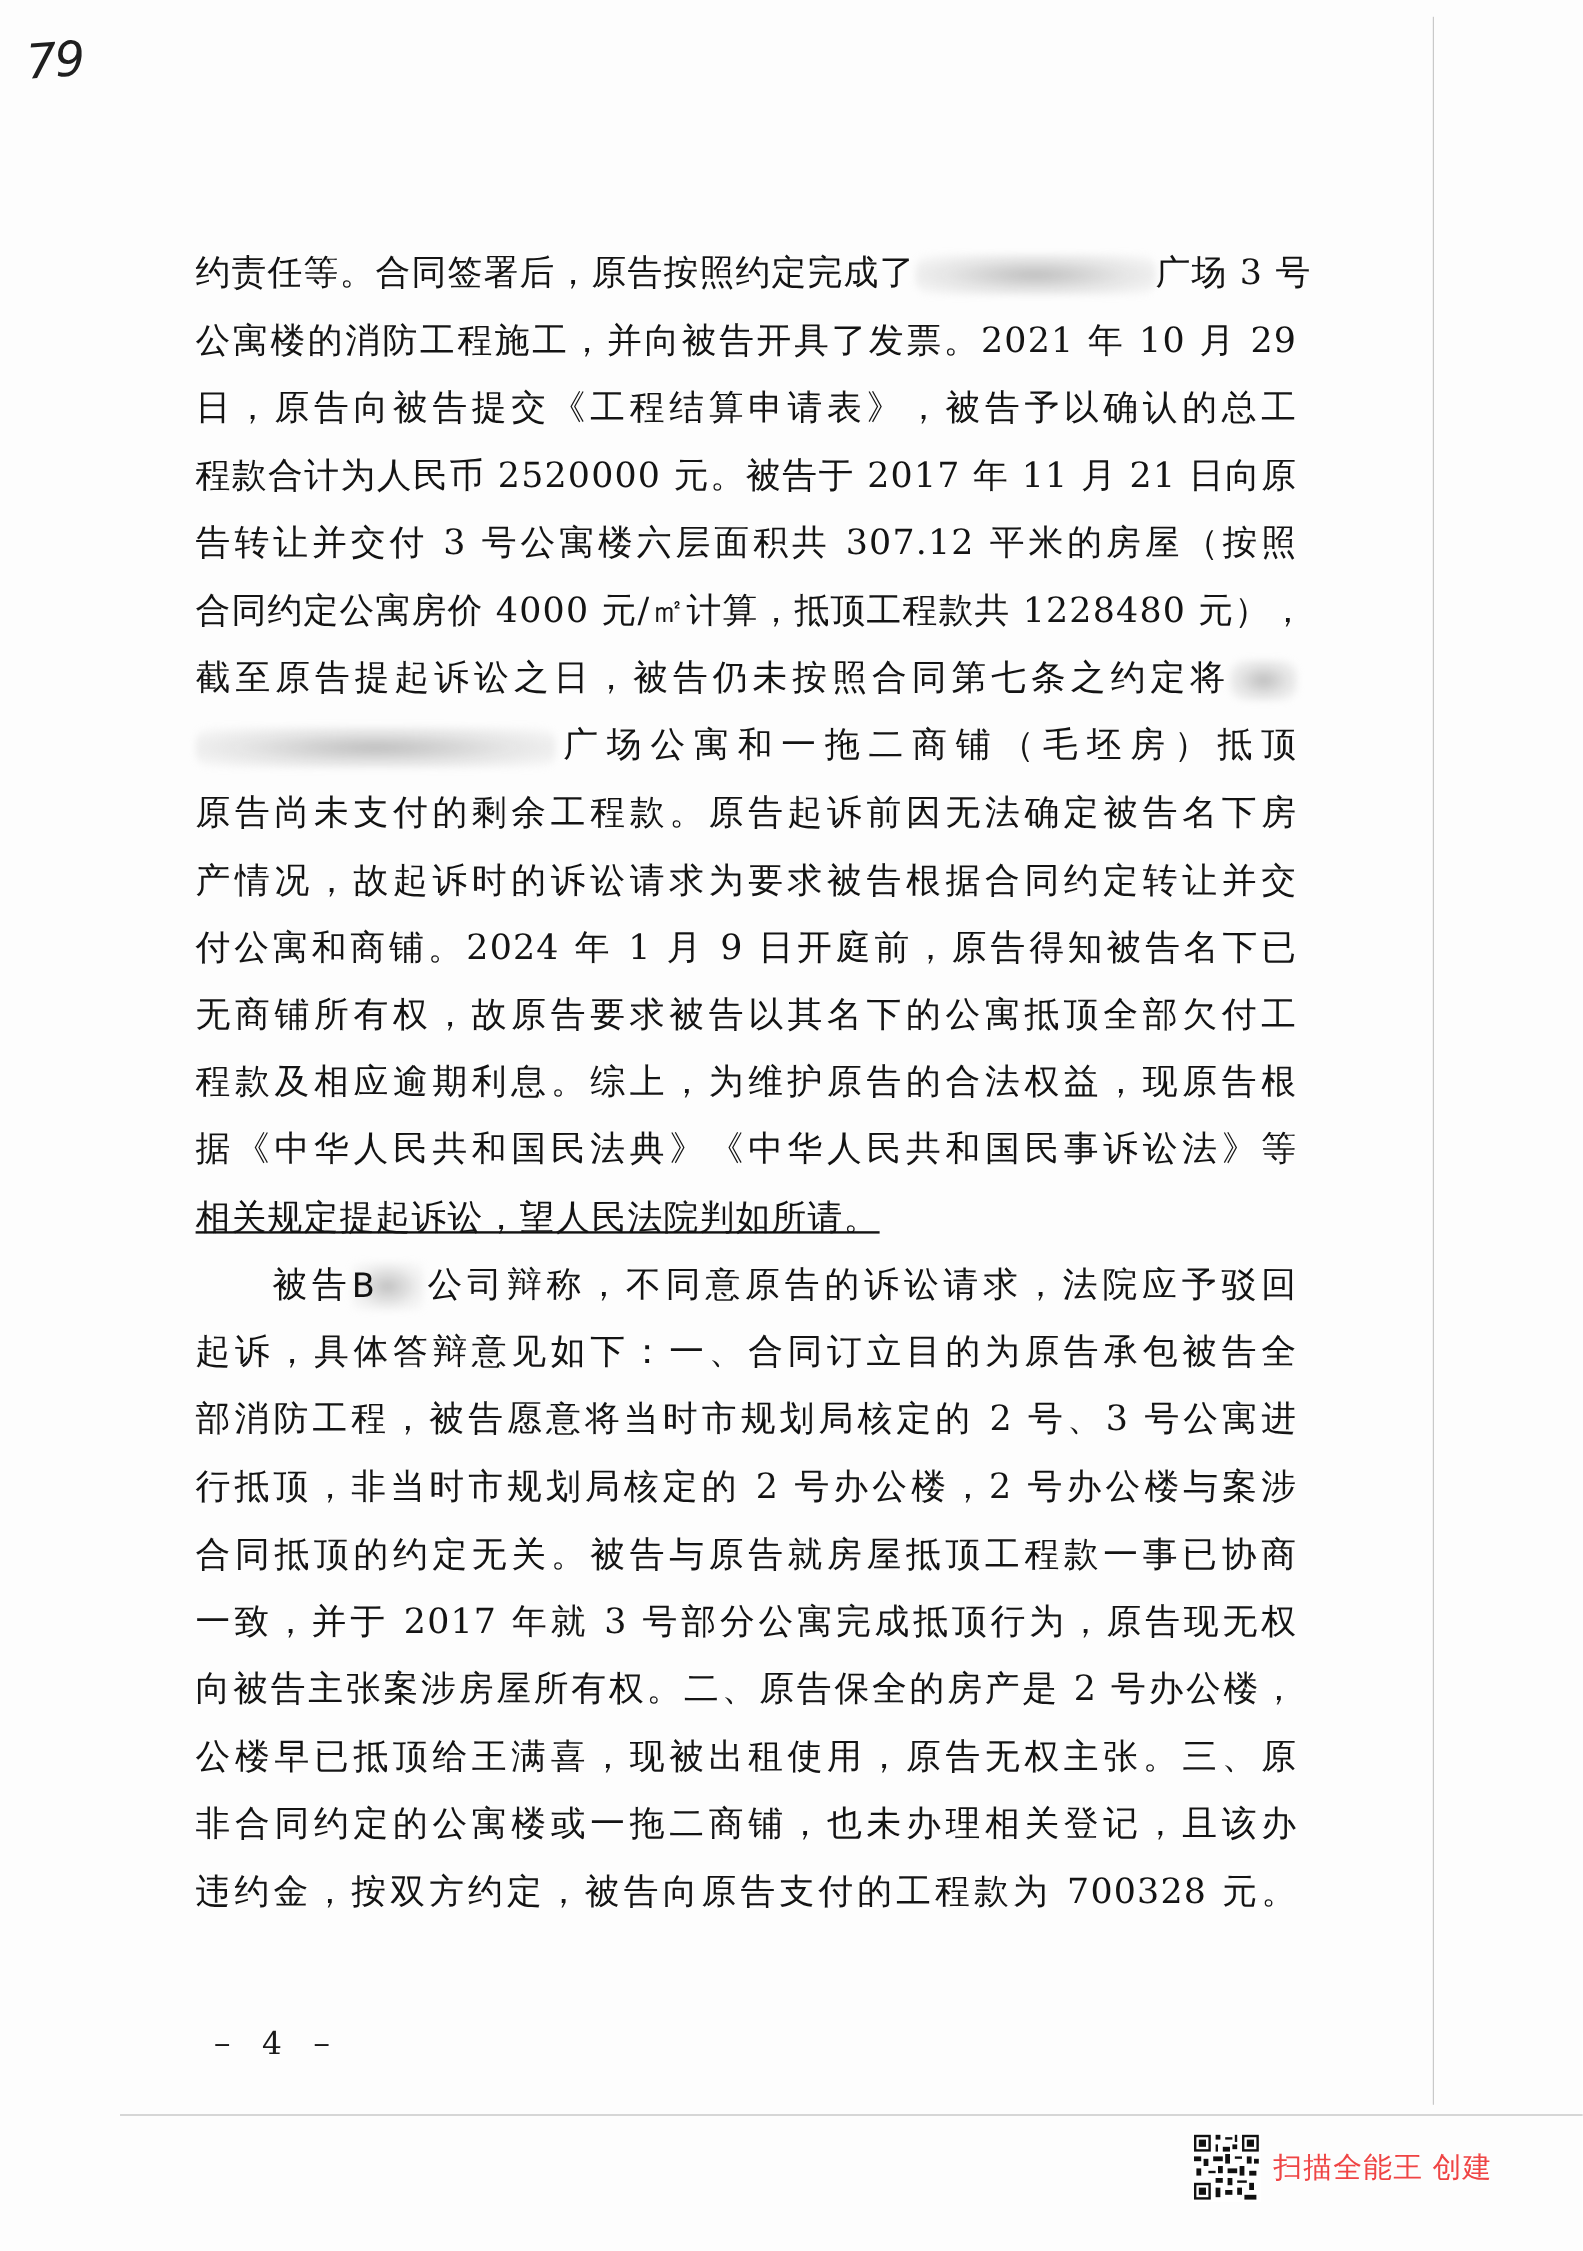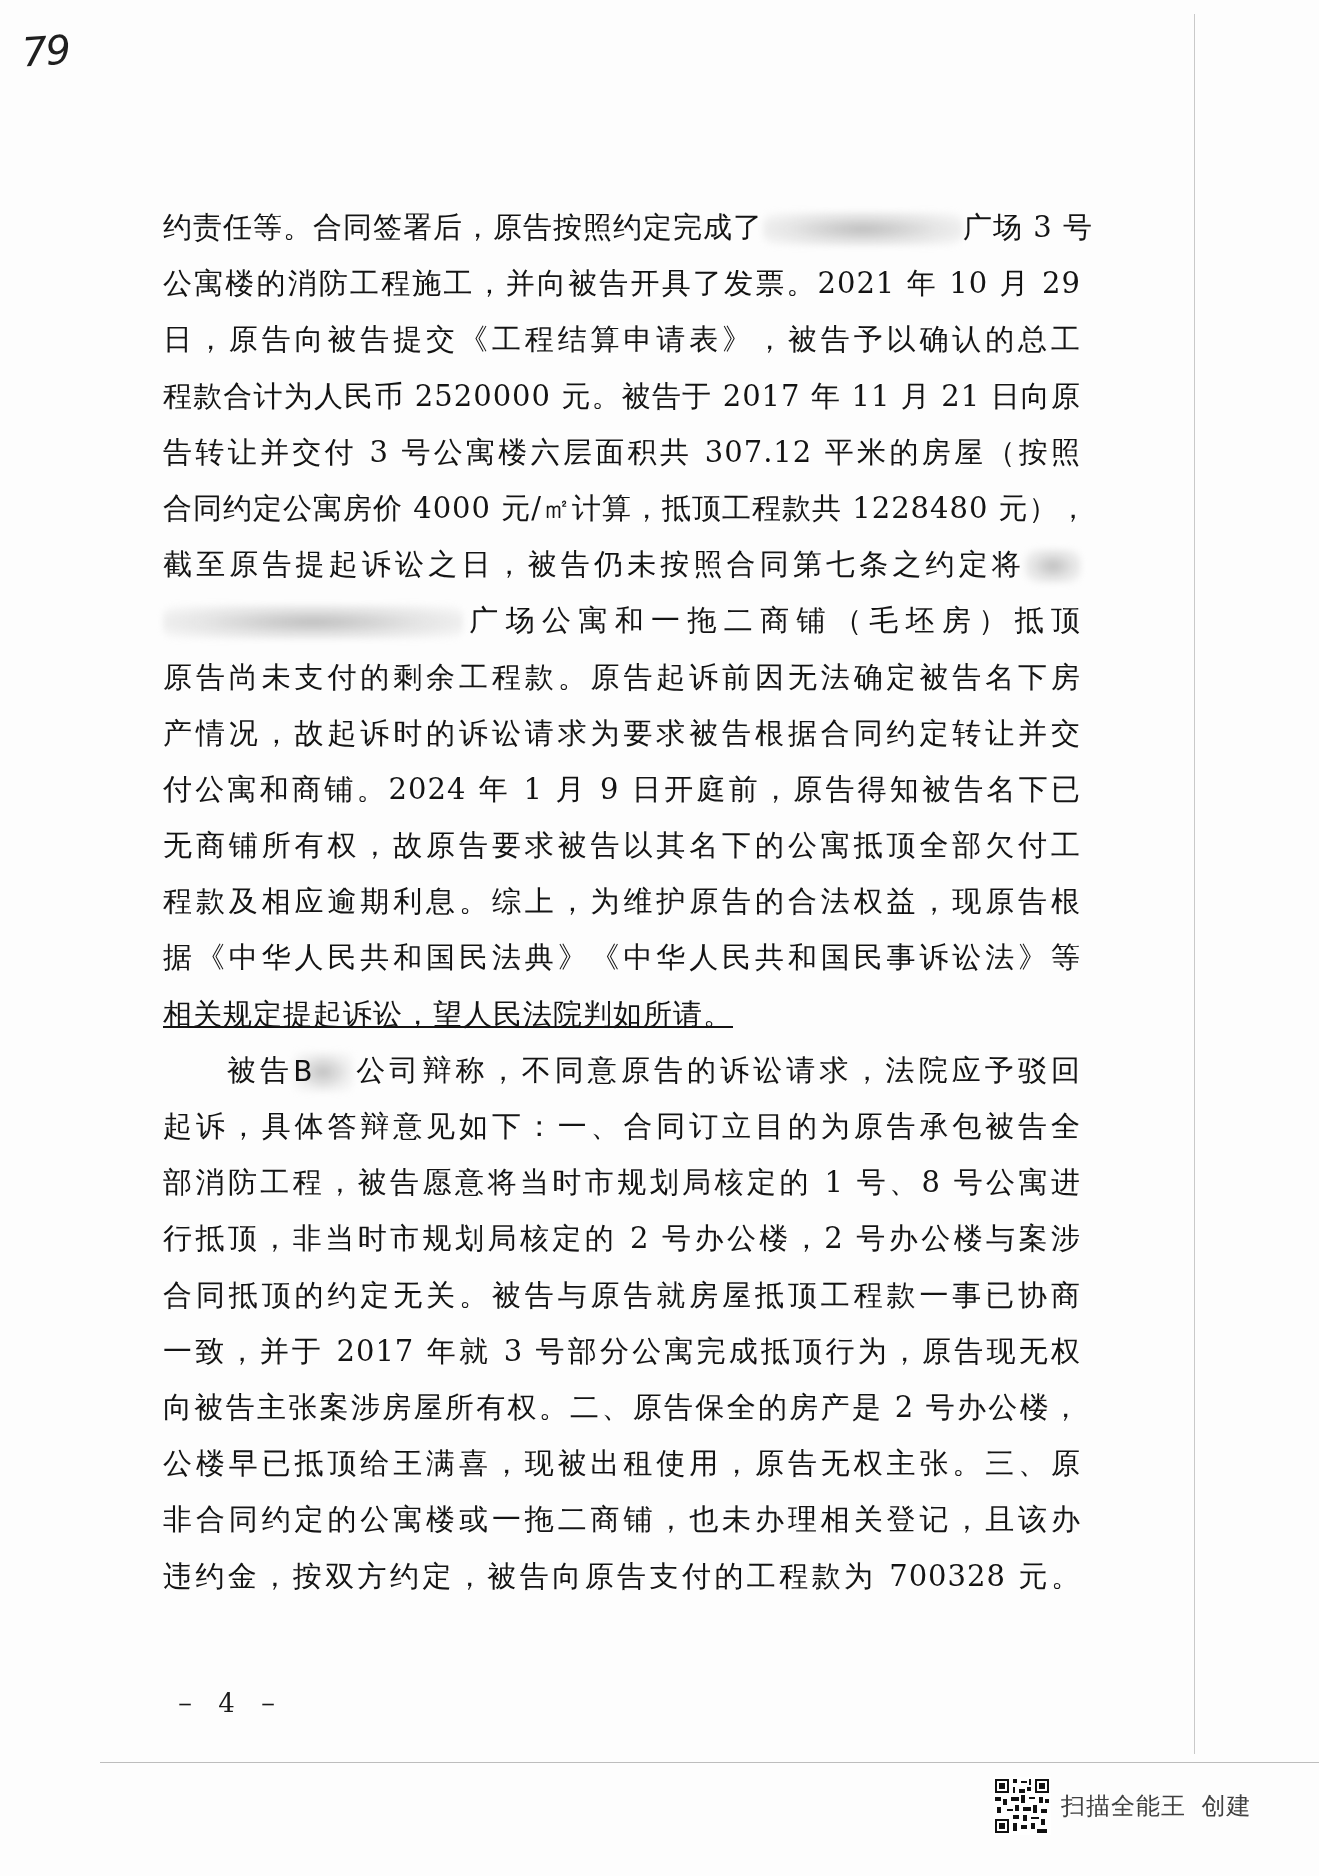--- a/index.html
+++ b/index.html
@@ -116,23 +116,23 @@
       display: flex;
       align-items: center;
       gap: 10px;
     }
     .qr-icon {
       width: 58px;
       height: 58px;
       display: block;
     }
     .watermark-text {
-      font-family: Liberation Mono, monospace;
+      font-family: Liberation Sans, sans-serif;
       font-size: 24px;
-      color: #404040;
+      color: #ef4444;
       letter-spacing: 1px;
     }
   </style>
 </head>
 <body>
 
 <div class="scan">
   <div class="page-edge-right"></div>
   <div class="page-edge-bottom"></div>
 
@@ -149,21 +149,21 @@
       <div class="line" style="text-align-last: justify;"><span class="redact" style="width: 300px;"></span><span>广场公寓和一拖二商铺（毛坯房）抵顶</span></div>
       <div class="line"><span>原告尚未支付的剩余工程款。原告起诉前因无法确定被告名下房</span></div>
       <div class="line"><span>产情况，故起诉时的诉讼请求为要求被告根据合同约定转让并交</span></div>
       <div class="line"><span>付公寓和商铺。2024 年 1 月 9 日开庭前，原告得知被告名下已</span></div>
       <div class="line"><span>无商铺所有权，故原告要求被告以其名下的公寓抵顶全部欠付工</span></div>
       <div class="line"><span>程款及相应逾期利息。综上，为维护原告的合法权益，现原告根</span></div>
       <div class="line"><span>据《中华人民共和国民法典》《中华人民共和国民事诉讼法》等</span></div>
       <div class="line last"><span>相关规定提起诉讼，望人民法院判如所请。</span></div>
       <div class="line indent" style="text-align-last: justify;"><span>被告</span><span class="redact-b"><span class="blur"></span><span class="letter">B</span></span><span>公司辩称，不同意原告的诉讼请求，法院应予驳回</span></div>
       <div class="line"><span>起诉，具体答辩意见如下：一、合同订立目的为原告承包被告全</span></div>
-      <div class="line"><span>部消防工程，被告愿意将当时市规划局核定的 1 号、8 号公寓进</span></div>
+      <div class="line"><span>部消防工程，被告愿意将当时市规划局核定的 2 号、3 号公寓进</span></div>
       <div class="line"><span>行抵顶，非当时市规划局核定的 2 号办公楼，2 号办公楼与案涉</span></div>
       <div class="line"><span>合同抵顶的约定无关。被告与原告就房屋抵顶工程款一事已协商</span></div>
       <div class="line"><span>一致，并于 2017 年就 3 号部分公寓完成抵顶行为，原告现无权</span></div>
       <div class="line"><span>向被告主张案涉房屋所有权。二、原告保全的房产是 2 号办公楼，</span></div>
       <div class="line"><span>公楼早已抵顶给王满喜，现被出租使用，原告无权主张。三、原</span></div>
       <div class="line"><span>非合同约定的公寓楼或一拖二商铺，也未办理相关登记，且该办</span></div>
       <div class="line"><span>违约金，按双方约定，被告向原告支付的工程款为 700328 元。</span></div>
     </div>
 
   <div class="page-number">－ 4 －</div>

